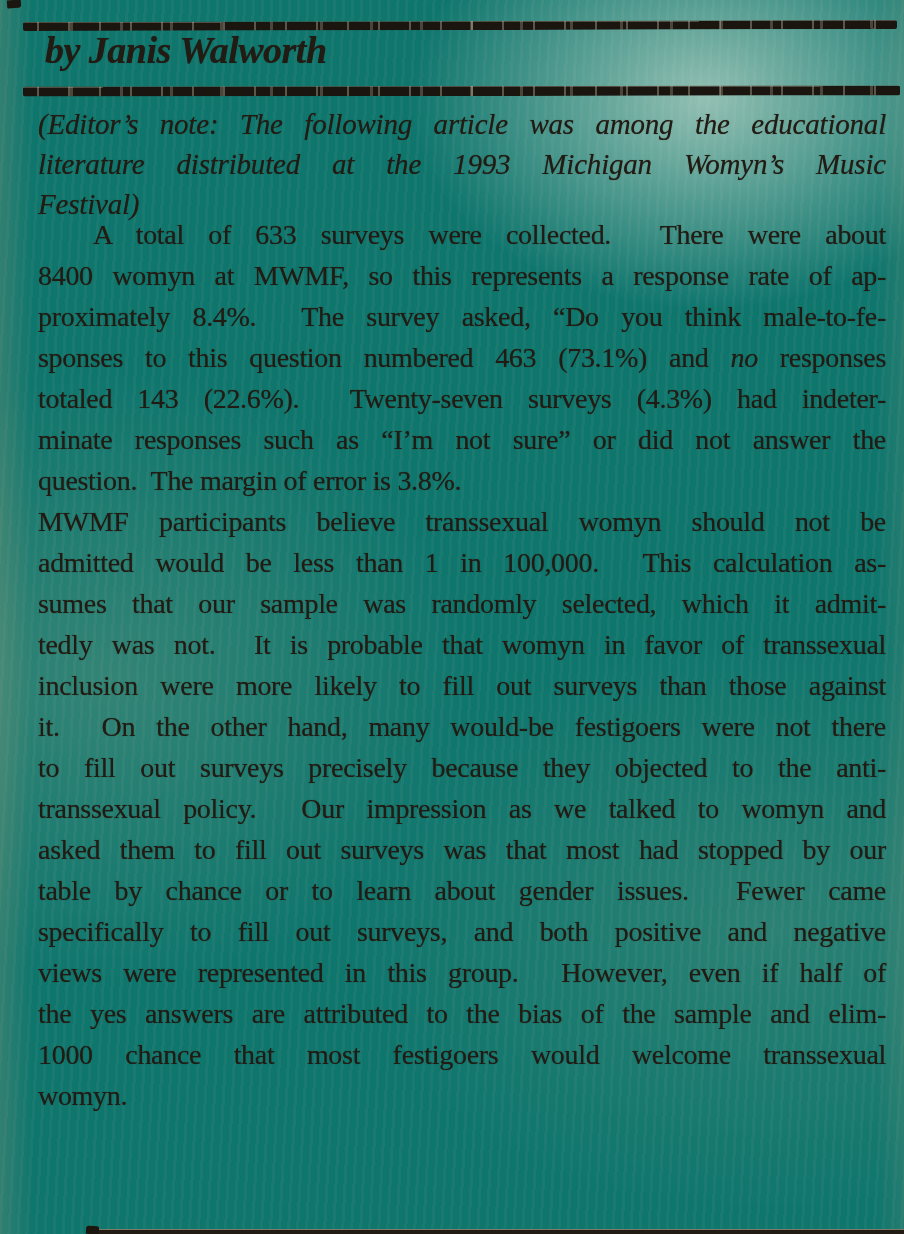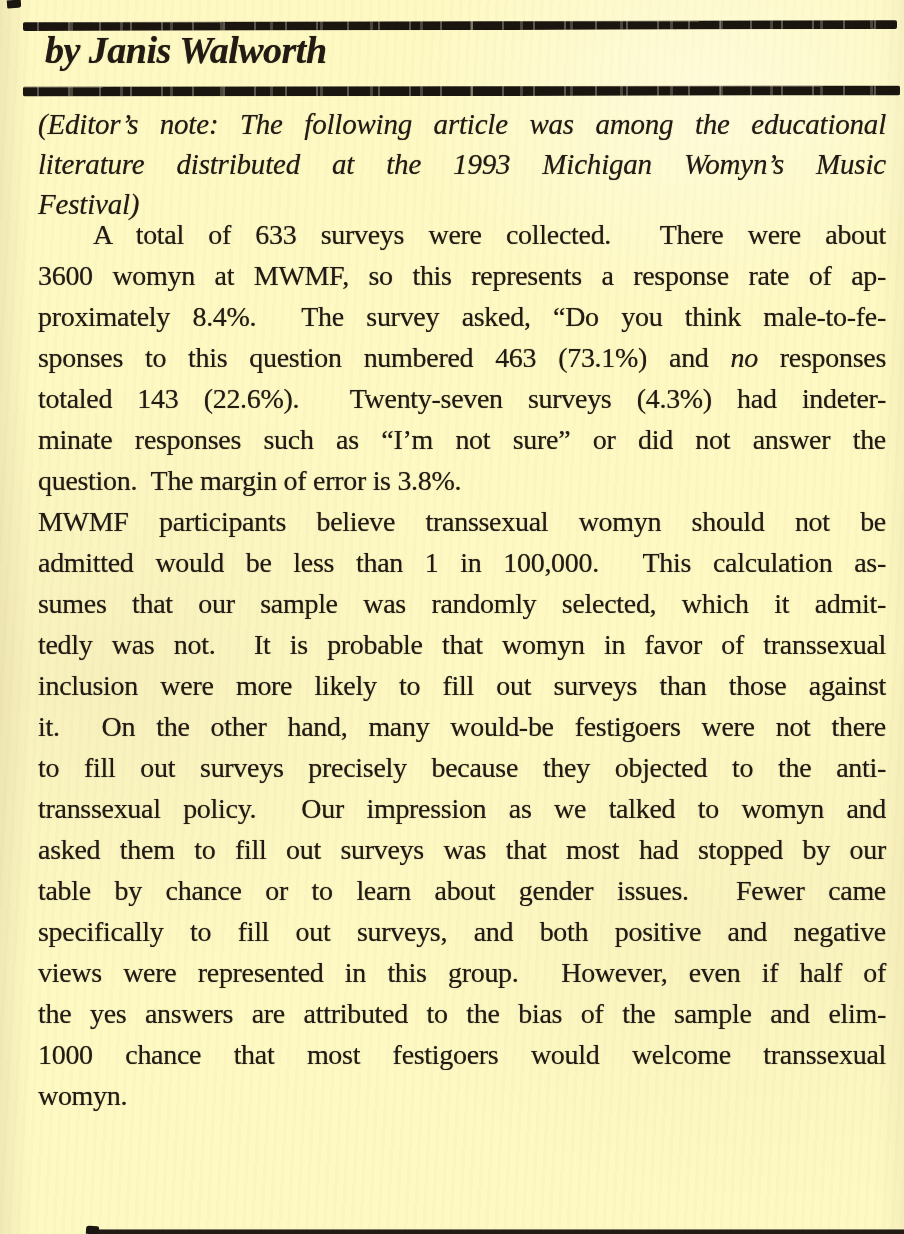--- a/index.html
+++ b/index.html
@@ -1,20 +1,20 @@
 <!DOCTYPE html>
 <html><head>
 <meta charset="utf-8">
 <style>
   html,body{margin:0;padding:0;background:#888;}
   .page{
     position:relative;
     width:904px;height:1234px;
     margin:0 auto;
-    background:#fef9c3;
+    background:#0f766e;
     overflow:hidden;
     font-family:"Liberation Serif","DejaVu Serif",serif;
     color:#221b13;
   }
   
   .page::before{
     content:"";position:absolute;inset:0;pointer-events:none;
     background:
       radial-gradient(420px 300px at 78% 8%, rgba(255,252,236,.55), rgba(255,252,236,0) 70%),
       radial-gradient(500px 420px at 12% 55%, rgba(214,198,156,.18), rgba(214,198,156,0) 72%),
@@ -76,21 +76,21 @@
 
   <div class="textblock editor-note ink soft">
       <div class="line just"><span>(Editor’s note: The following article was among the educational</span></div>
       <div class="line just"><span>literature distributed at the 1993 Michigan Womyn’s Music</span></div>
       <div class="line"><span>Festival)</span></div>
     </div>
 
   <div class="textblock article-body ink soft">
       <div>
         <div class="line just indent"><span>A total of 633 surveys were collected. &nbsp;There were about</span></div>
-        <div class="line just"><span>3600 womyn at MWMF, so this represents a response rate of ap-</span></div>
+        <div class="line just"><span>8400 womyn at MWMF, so this represents a response rate of ap-</span></div>
         <div class="line just"><span>proximately 8.4%. &nbsp;The survey asked, “Do you think male-to-fe-</span></div>
         <div class="line just"><span>sponses to this question numbered 463 (73.1%) and </span><span class="it">no</span><span> responses</span></div>
         <div class="line just"><span>totaled 143 (22.6%). &nbsp;Twenty-seven surveys (4.3%) had indeter-</span></div>
         <div class="line just"><span>minate responses such as “I’m not sure” or did not answer the</span></div>
         <div class="line"><span>question. &nbsp;The margin of error is 3.8%.</span></div>
       </div>
       <div>
         <div class="line just"><span>MWMF participants believe transsexual womyn should not be</span></div>
         <div class="line just"><span>admitted would be less than 1 in 100,000. &nbsp;This calculation as-</span></div>
         <div class="line just"><span>sumes that our sample was randomly selected, which it admit-</span></div>

